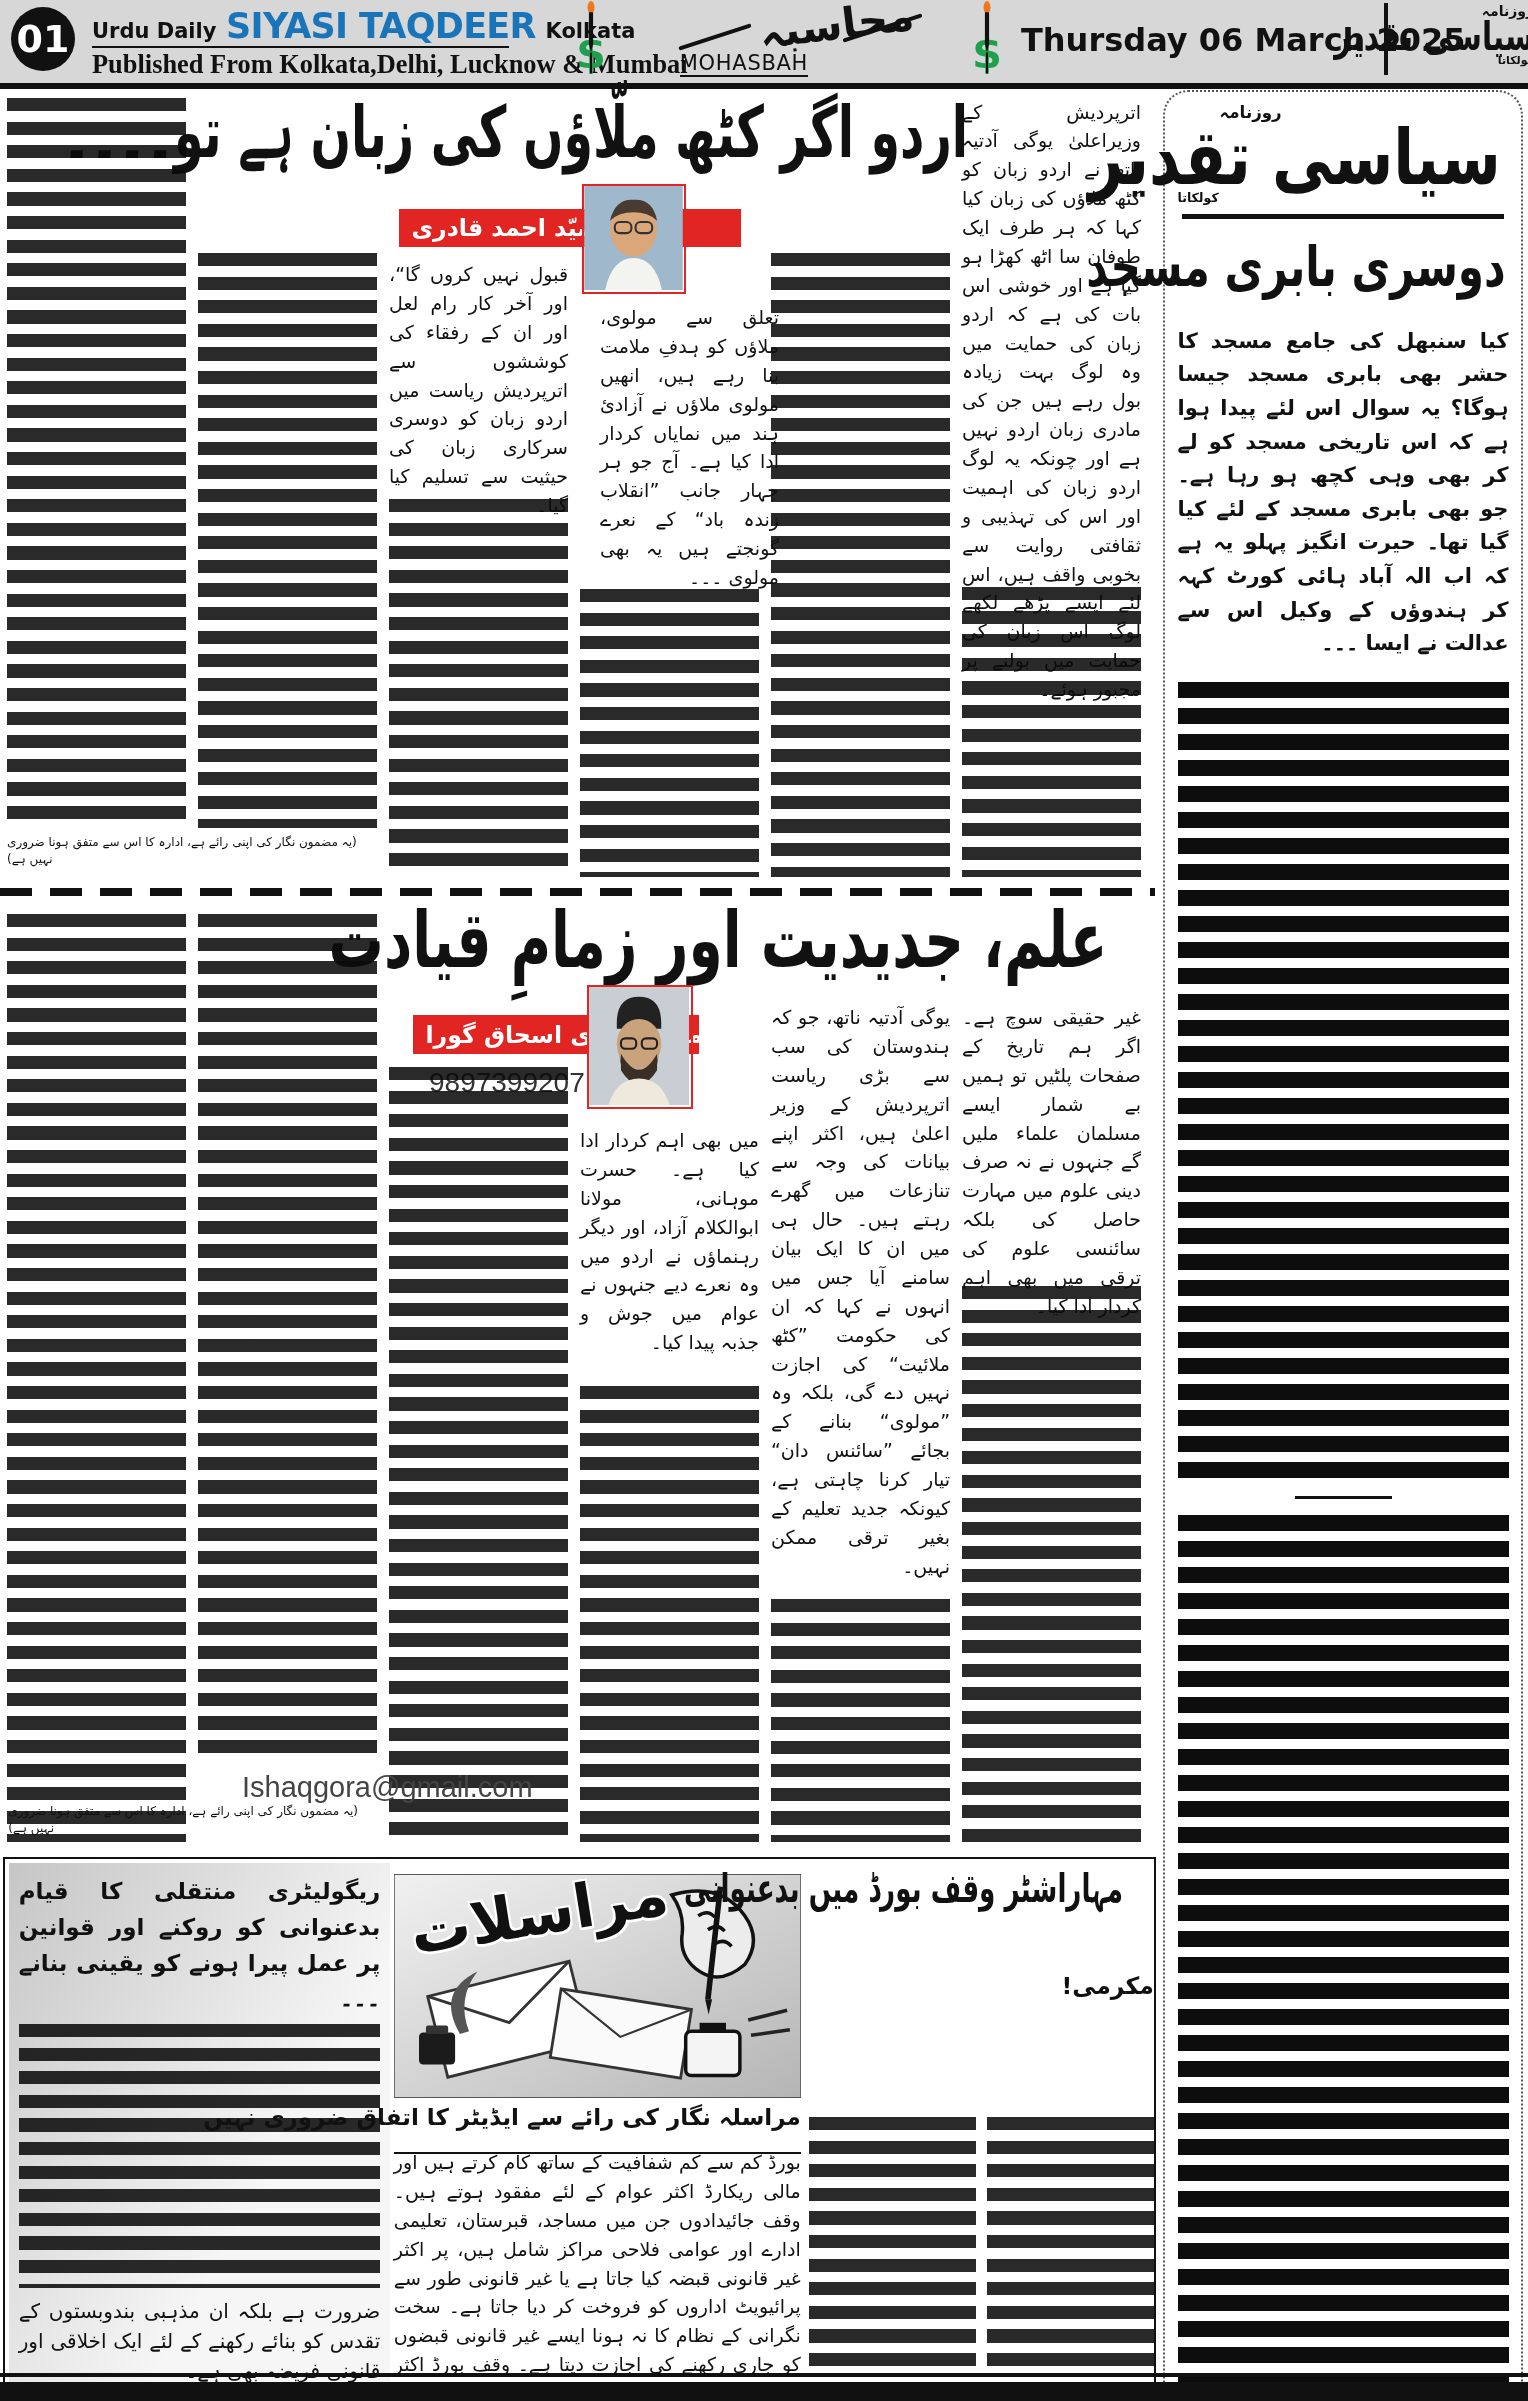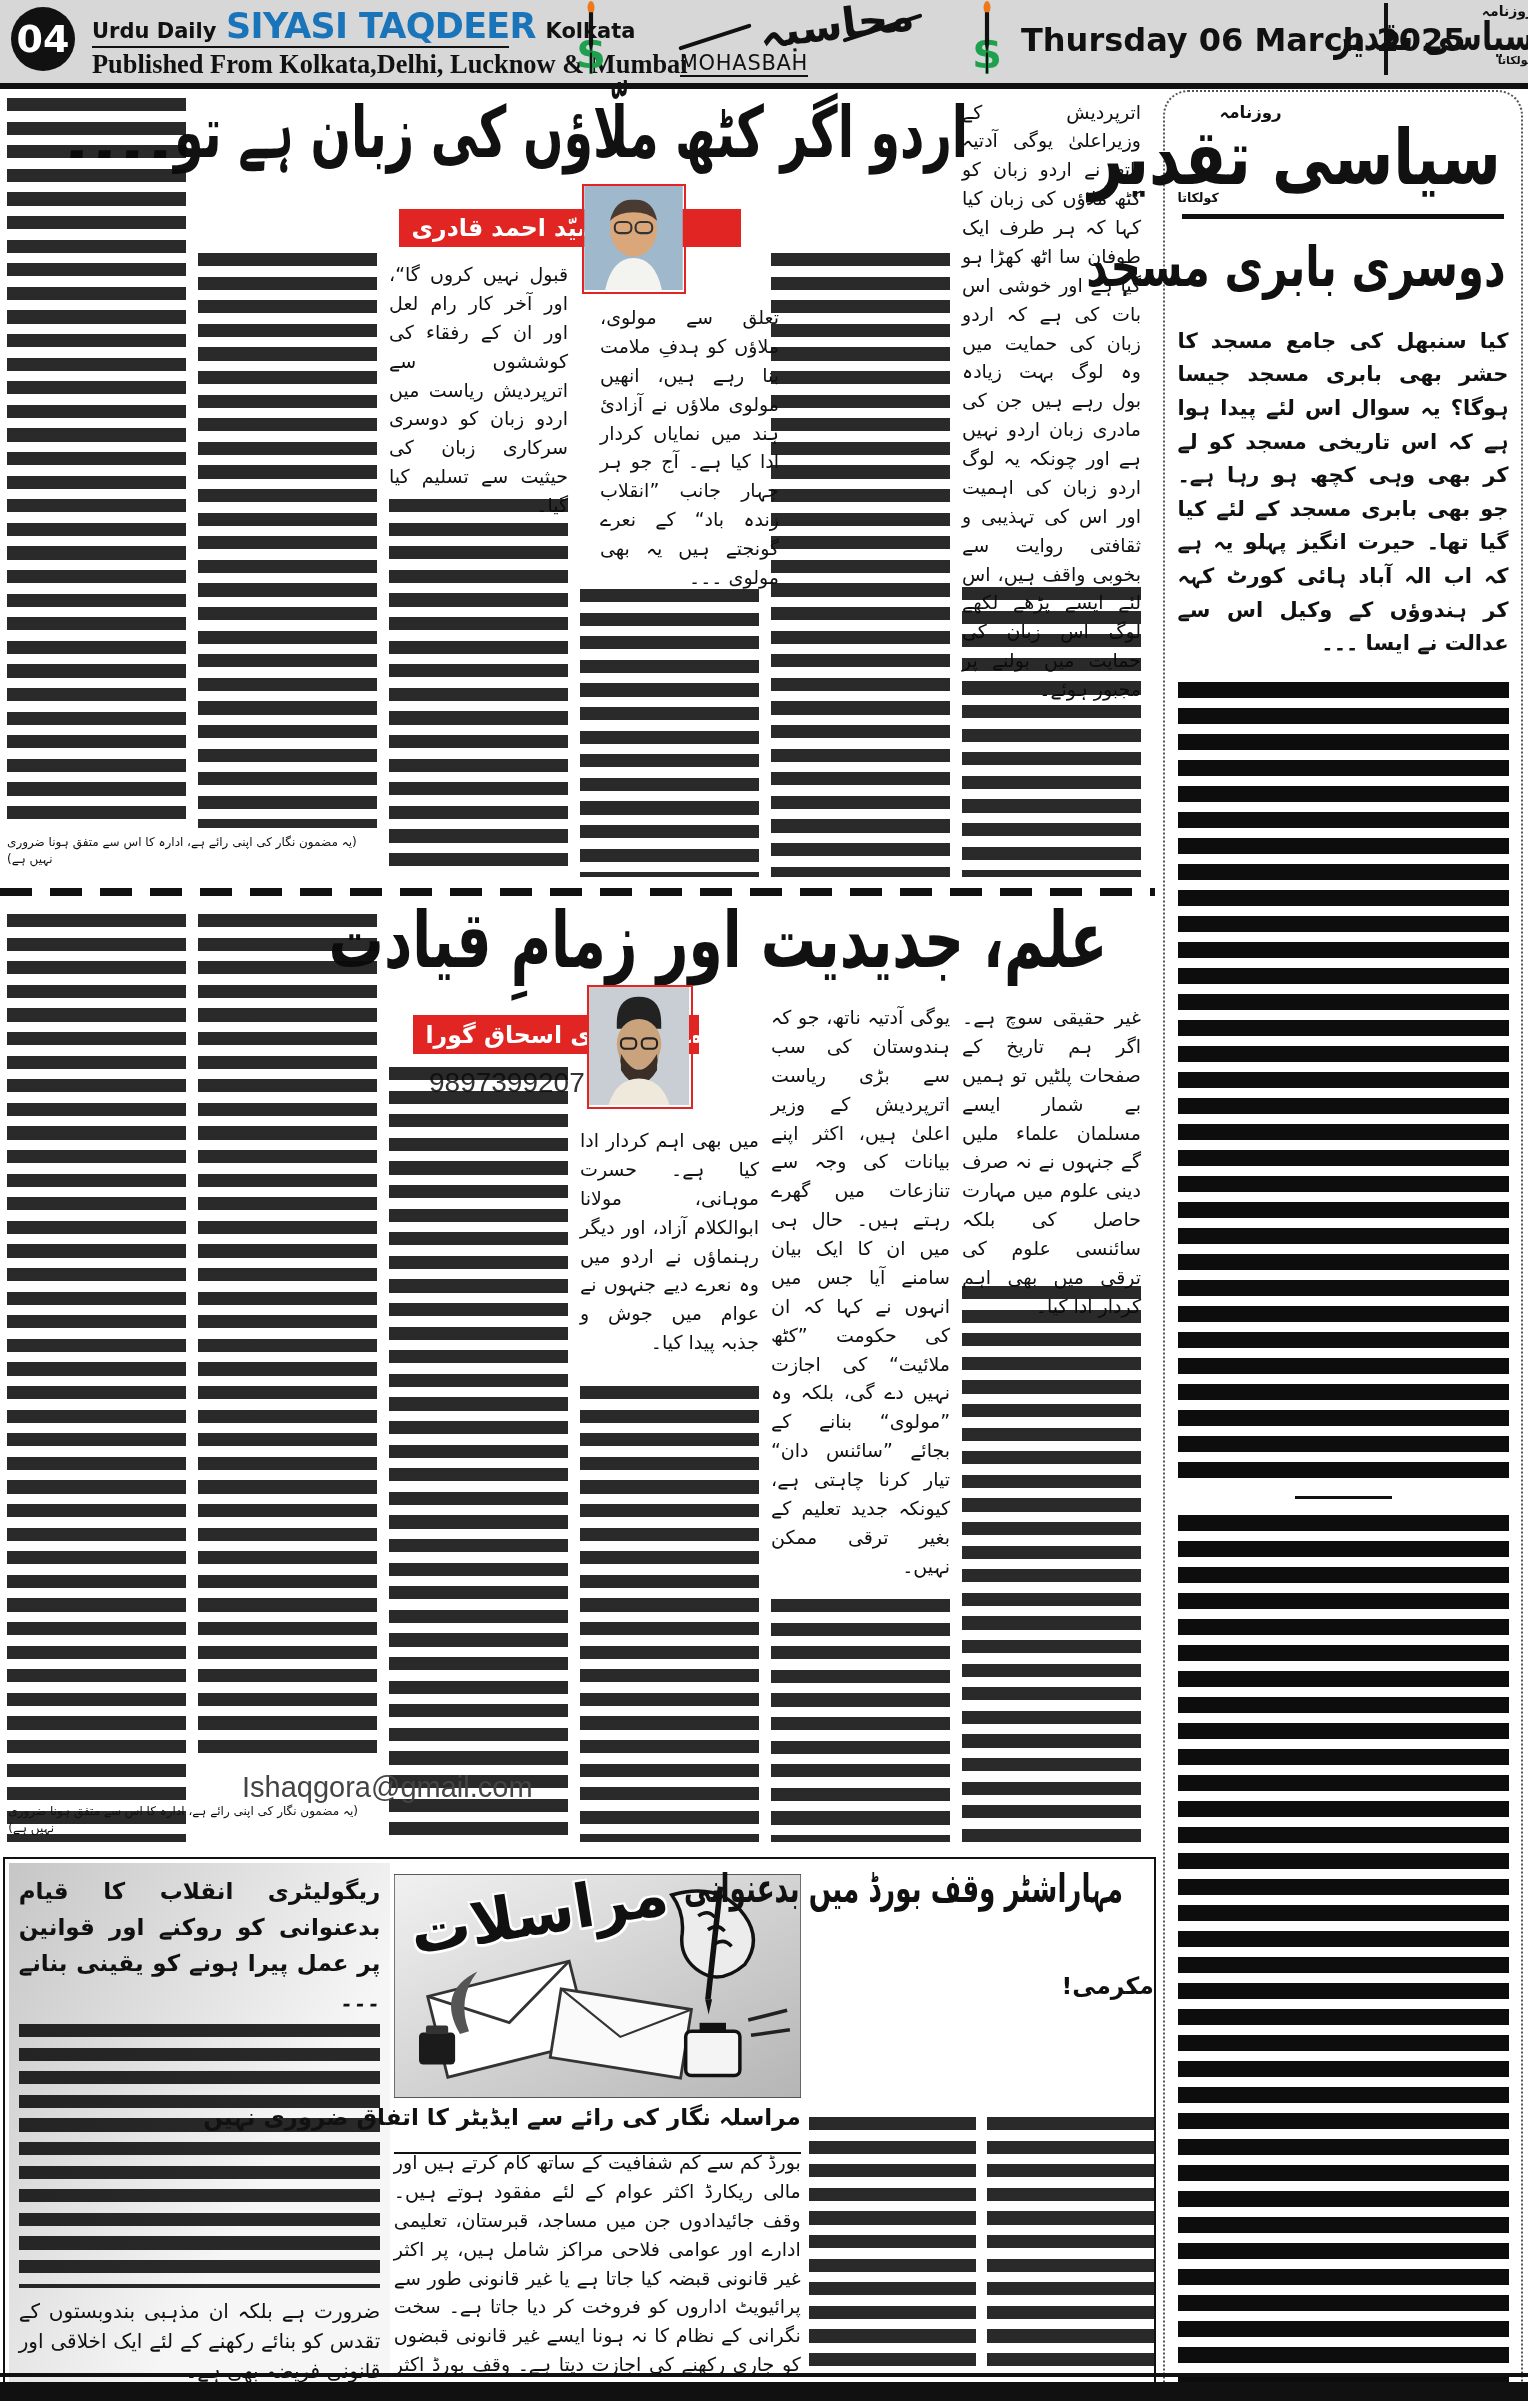--- a/index.html
+++ b/index.html
@@ -83,21 +83,21 @@
   .botline1{left:0;top:2373px;width:1528px;height:3.5px;background:#111;}
   .botbar{left:0;top:2382px;width:1528px;height:19.5px;background:#111;}
 </style>
 </head>
 <body>
 
 <div class="page">
 
   <div class="abs hdr">
     <div class="abs pgnum">
-      <span>04</span>
+      <span>01</span>
     </div>
     <div class="abs t-row">
       <span class="t-urdu-daily">Urdu Daily</span>
       <span class="t-main">SIYASI TAQDEER</span>
       <span class="t-city">Kolkata</span>
     </div>
     <div class="abs t-rule"></div>
     <div class="abs t-pub">Published From Kolkata,Delhi, Lucknow &amp; Mumbai</div>
 
     <div class="abs" style="left:575px;top:1.4px;">
@@ -215,21 +215,21 @@
 
     <div class="abs gk" style="left:198px;top:14px;width:179px;height:847px;"></div>
     <div class="abs email" style="left:198px;top:871px;width:179px;margin-left:44px;">Ishaqgora@gmail.com</div>
     <div class="abs gk" style="left:7px;top:14px;width:179px;height:928px;"></div>
     <div class="abs disc rtl" style="left:8.3px;top:903px;width:368px;left:8.3px;">(یہ مضمون نگار کی اپنی رائے ہے، ادارہ کا اس سے متفق ہونا ضروری نہیں ہے)</div>
   </section>
 
   <section class="abs lbox">
 
     <div class="l-left">
-      <p class="l-lead rtl just" style="margin:2.8px 0 7px;">ریگولیٹری انقلاب کا قیام بدعنوانی کو روکنے اور قوانین پر عمل پیرا ہونے کو یقینی بنانے ۔۔۔</p>
+      <p class="l-lead rtl just" style="margin:2.8px 0 7px;">ریگولیٹری منتقلی کا قیام بدعنوانی کو روکنے اور قوانین پر عمل پیرا ہونے کو یقینی بنانے ۔۔۔</p>
       <div class="gk" style="height:264px;margin:4.2px 0 8.3px;"></div>
       <p class="l-close rtl just" style="margin:0 0 9.7px;">ضرورت ہے بلکہ ان مذہبی بندوبستوں کے تقدس کو بنائے رکھنے کے لئے ایک اخلاقی اور قانونی فریضہ بھی ہے۔</p>
       <div class="l-sig">مفتی فرقان اختر قاسمی</div>
 
     </div>
 
     <div class="graphic">
       <svg width="407" height="224" viewBox="0 0 586 322">
         <defs>
           <linearGradient id="gbg" x1="0" y1="0" x2="1" y2="1">

